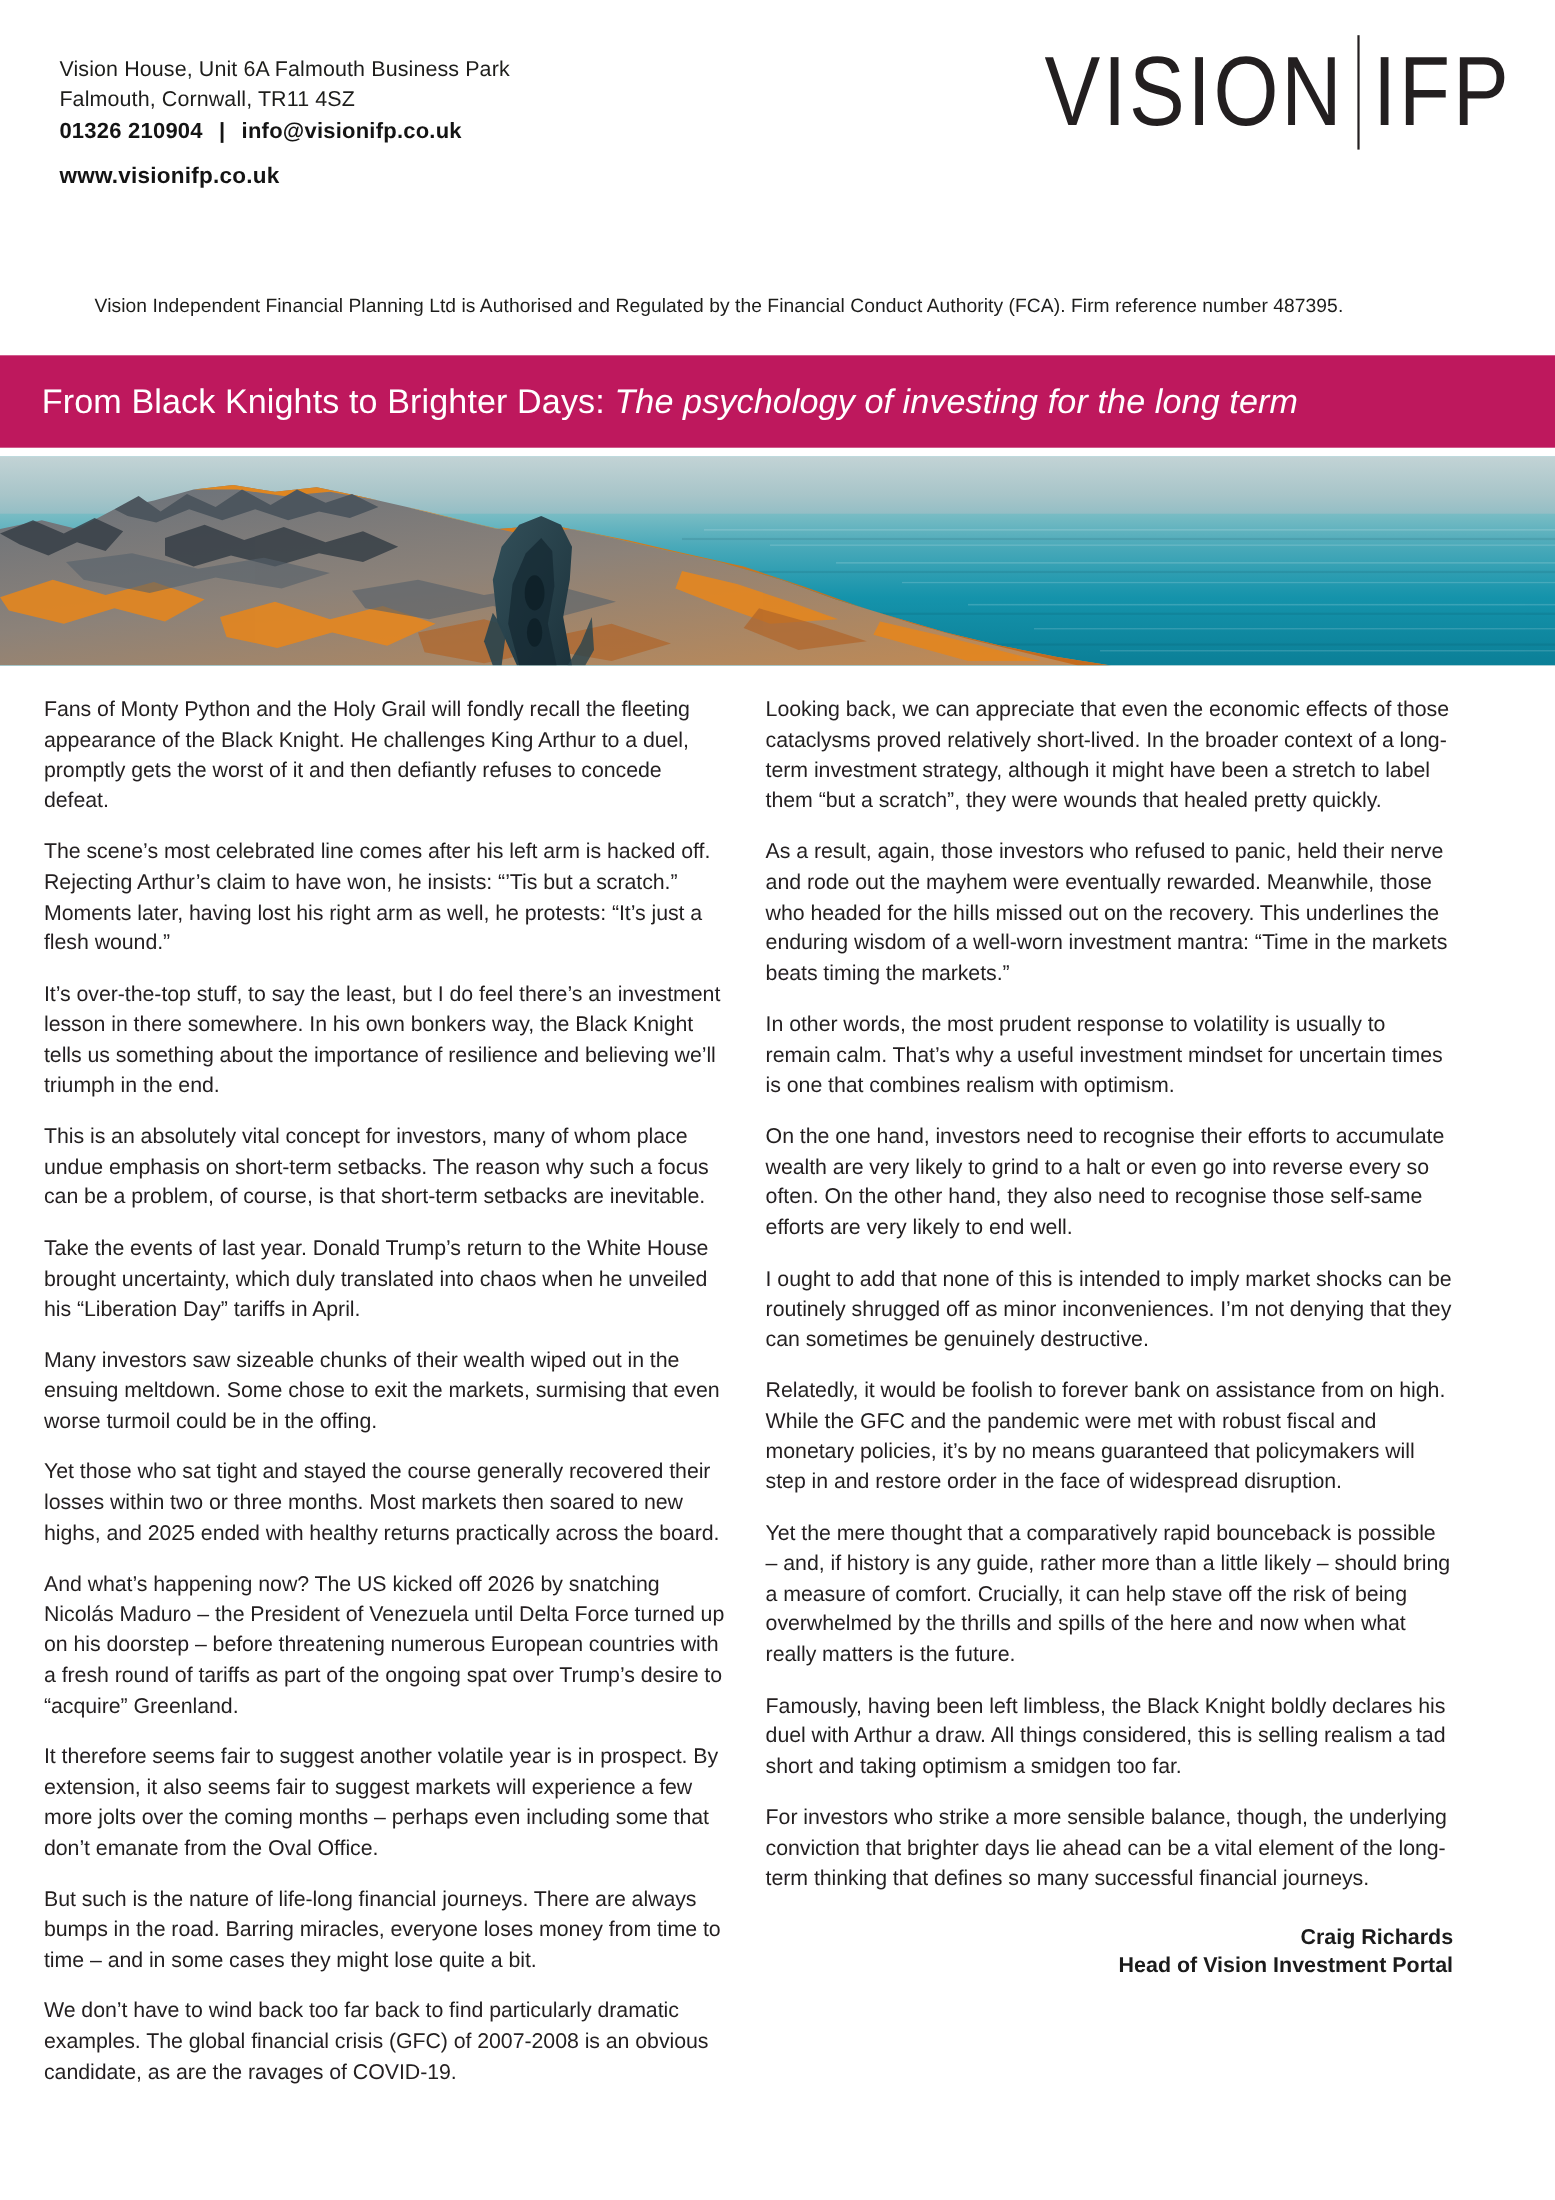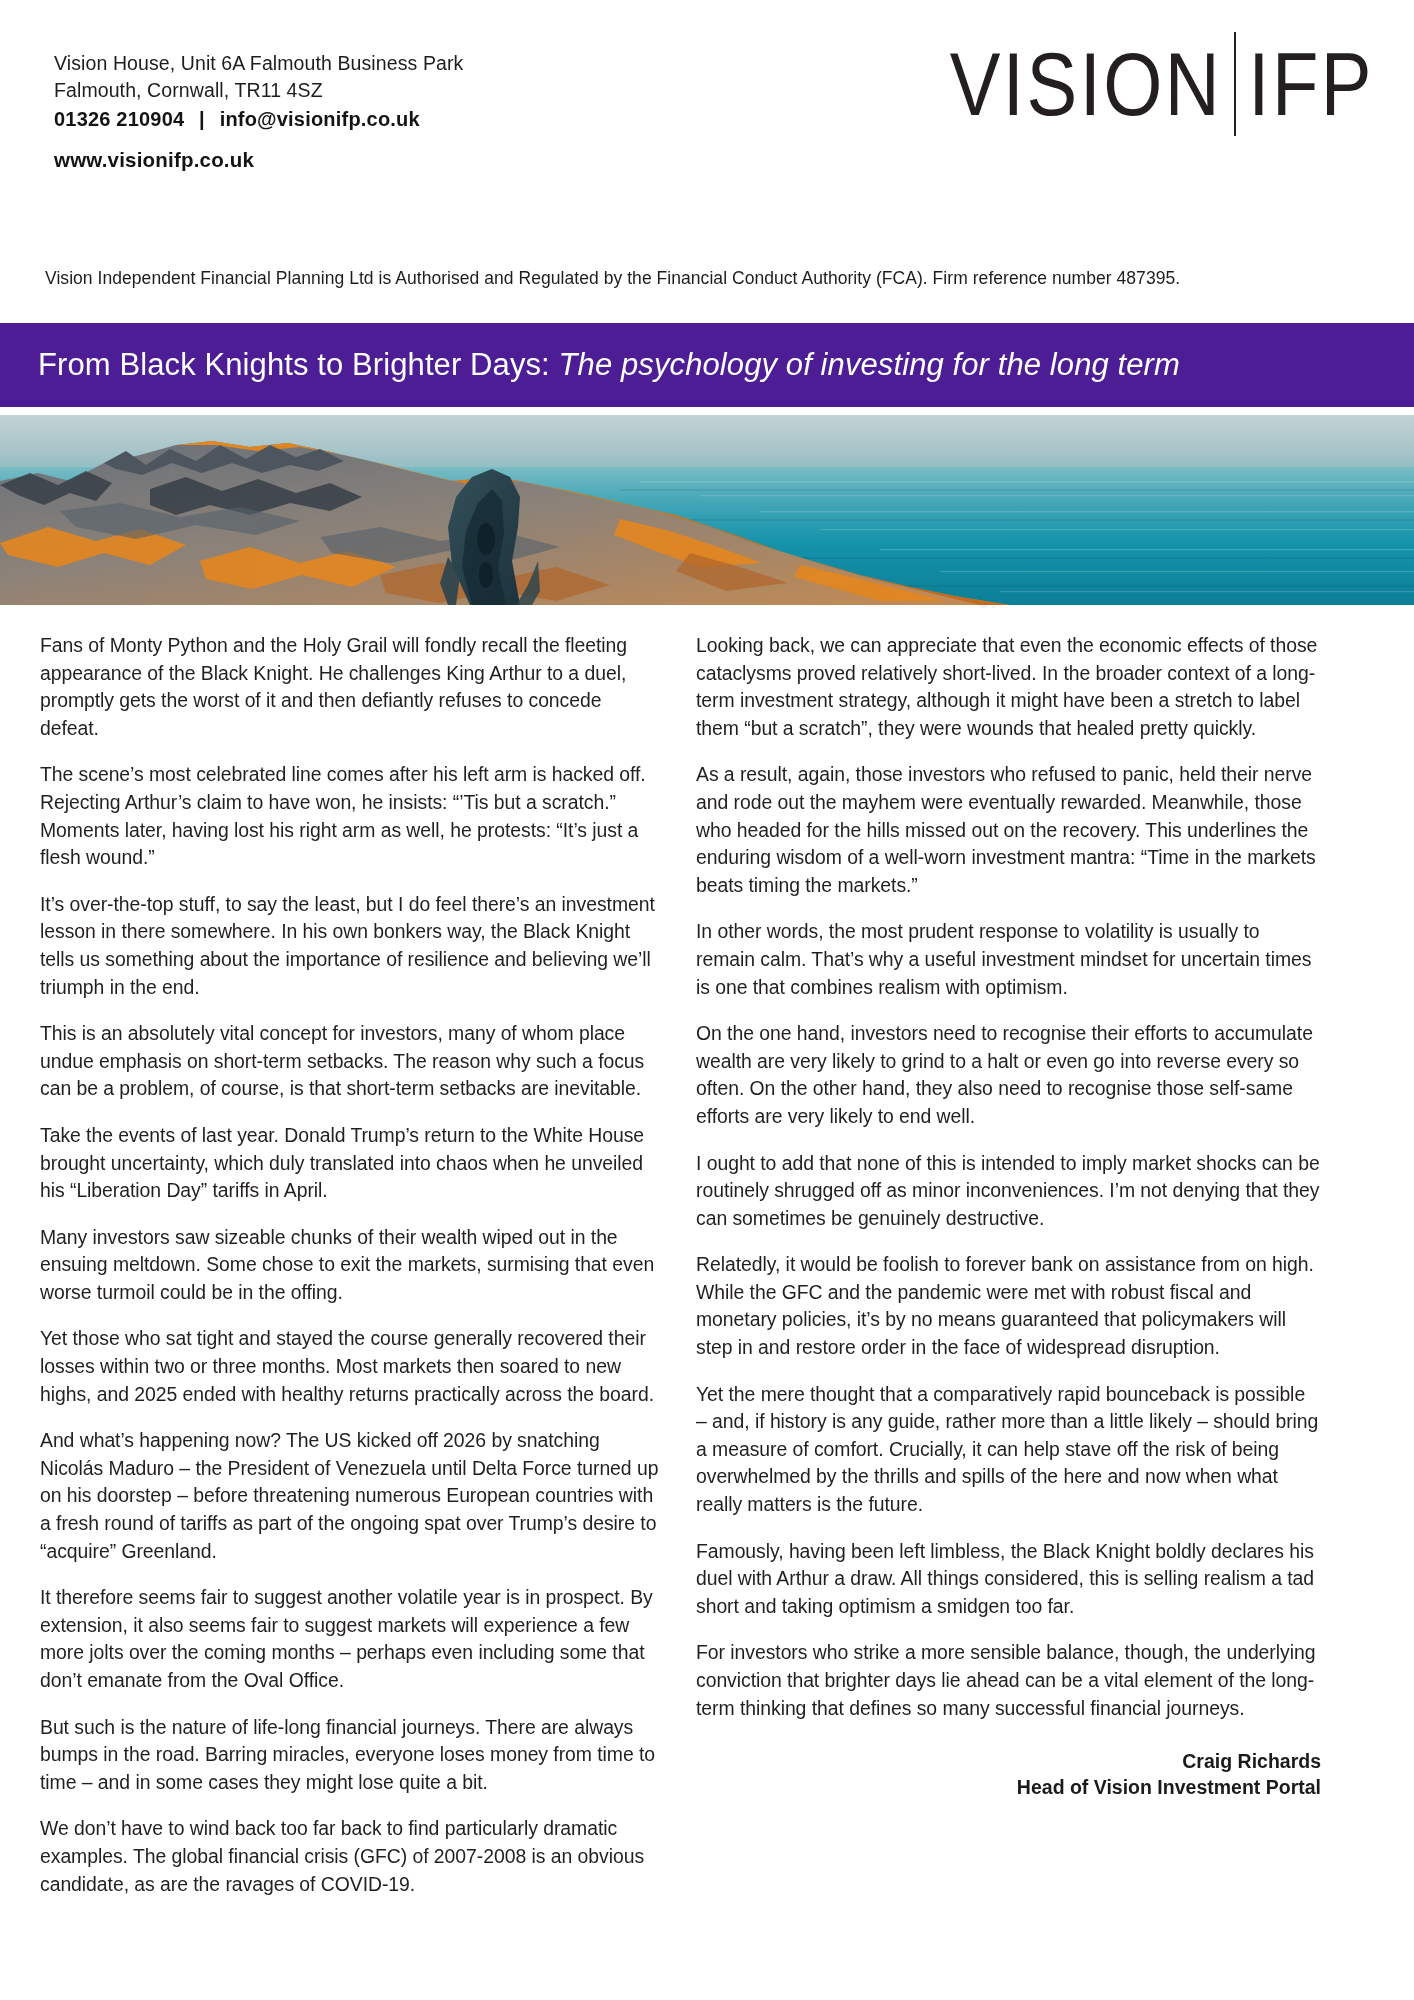--- a/index.html
+++ b/index.html
@@ -81,37 +81,37 @@
     background: #231f20;
     margin: 0 12px 0 12px;
   }
 
   
   .reg-strip {
     position: absolute;
     left: 0;
     top: 268px;
     width: 1414px;
-    padding: 0 45px;
+    padding: 0 86px;
   }
   .reg-text {
     font-size: 17.5px;
     letter-spacing: 0.05px;
     color: #1d1d1b;
     white-space: nowrap;
   }
 
   
   .banner {
     position: absolute;
     left: 0;
     top: 323px;
     width: 1414px;
     height: 84px;
-    background: #4c1d95;
+    background: #be185d;
     display: flex;
     align-items: center;
     padding-left: 38px;
   }
   .banner-title {
     color: #ffffff;
     font-size: 31px;
     line-height: 1.1;
     letter-spacing: 0.1px;
     white-space: nowrap;

